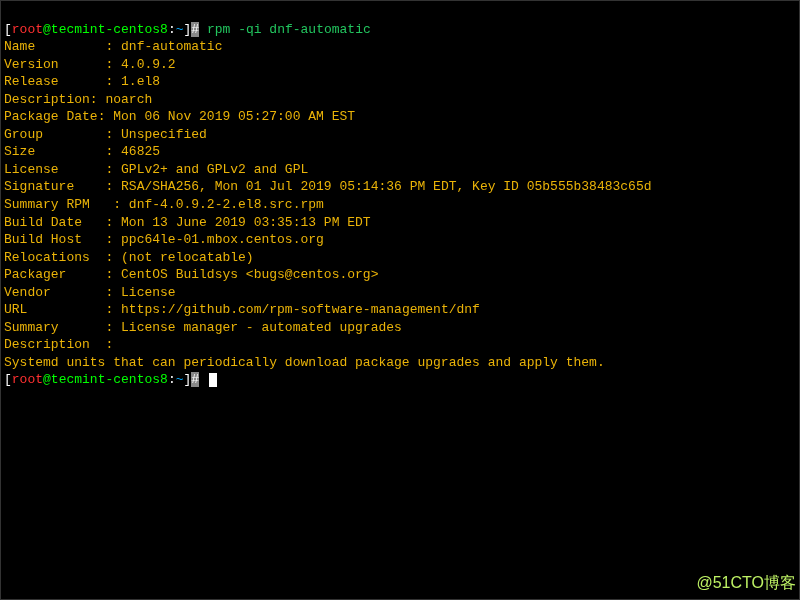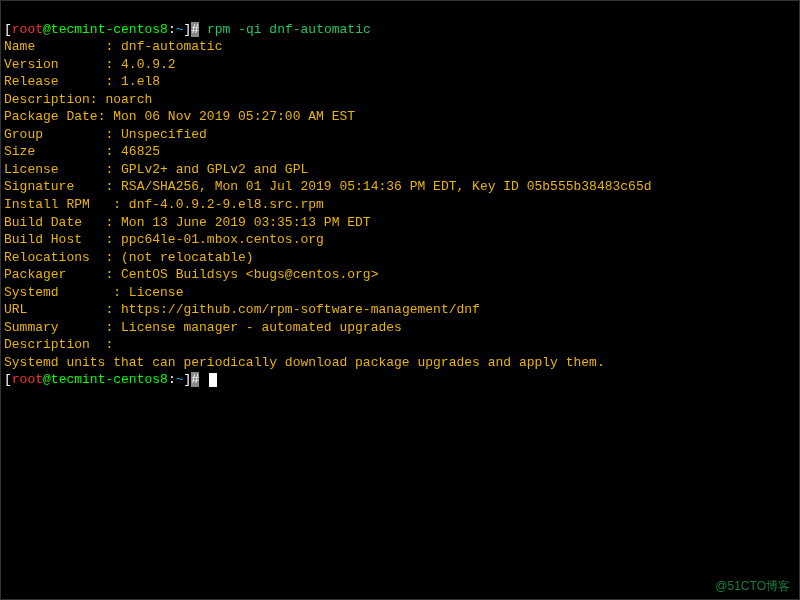--- a/index.html
+++ b/index.html
@@ -33,23 +33,23 @@
       display: inline-block;
       width: 8px;
       height: 14px;
       background: #fff;
       vertical-align: text-bottom;
       margin-left: 2px;
     }
     .watermark {
       position: absolute;
       bottom: 6px;
-      right: 10px;
-      color: #15803d;
-      font-size: 12px;
+      right: 4px;
+      color: #bef264;
+      font-size: 16px;
       font-family: sans-serif;
     }
     .border {
       position: absolute;
       top: 0;
       left: 0;
       right: 0;
       bottom: 0;
       border: 1px solid #333;
       pointer-events: none;
@@ -62,26 +62,26 @@
 <span class="bracket">[</span><span class="user">root</span><span class="host">@</span><span class="host">tecmint-centos8</span><span class="bracket">:</span><span class="path">~</span><span class="bracket">]</span><span class="prompt-hash">#</span><span class="cmd"> rpm -qi dnf-automatic</span>
 <span class="field-line"><span>Name        </span><span> : </span><span>dnf-automatic</span></span>
 <span class="field-line"><span>Version     </span><span> : </span><span>4.0.9.2</span></span>
 <span class="field-line"><span>Release     </span><span> : </span><span>1.el8</span></span>
 <span class="field-line"><span>Description</span><span>: </span><span>noarch</span></span>
 <span class="field-line"><span>Package Date</span><span>: </span><span>Mon 06 Nov 2019 05:27:00 AM EST</span></span>
 <span class="field-line"><span>Group       </span><span> : </span><span>Unspecified</span></span>
 <span class="field-line"><span>Size        </span><span> : </span><span>46825</span></span>
 <span class="field-line"><span>License     </span><span> : </span><span>GPLv2+ and GPLv2 and GPL</span></span>
 <span class="field-line"><span>Signature   </span><span> : </span><span>RSA/SHA256, Mon 01 Jul 2019 05:14:36 PM EDT, Key ID 05b555b38483c65d</span></span>
-<span class="field-line"><span>Install RPM  </span><span> : </span><span>dnf-4.0.9.2-9.el8.src.rpm</span></span>
+<span class="field-line"><span>Summary RPM  </span><span> : </span><span>dnf-4.0.9.2-2.el8.src.rpm</span></span>
 <span class="field-line"><span>Build Date  </span><span> : </span><span>Mon 13 June 2019 03:35:13 PM EDT</span></span>
 <span class="field-line"><span>Build Host  </span><span> : </span><span>ppc64le-01.mbox.centos.org</span></span>
 <span class="field-line"><span>Relocations </span><span> : </span><span>(not relocatable)</span></span>
 <span class="field-line"><span>Packager    </span><span> : </span><span>CentOS Buildsys &lt;bugs@centos.org&gt;</span></span>
-<span class="field-line"><span>Systemd      </span><span> : </span><span>License</span></span>
+<span class="field-line"><span>Vendor      </span><span> : </span><span>License</span></span>
 <span class="field-line"><span>URL         </span><span> : </span><span>https://github.com/rpm-software-management/dnf</span></span>
 <span class="field-line"><span>Summary     </span><span> : </span><span>License manager - automated upgrades</span></span>
 <span class="field-line"><span>Description </span><span> :</span><span></span></span>
 <span class="field-line">Systemd units that can periodically download package upgrades and apply them.</span>
 <span class="bracket">[</span><span class="user">root</span><span class="host">@</span><span class="host">tecmint-centos8</span><span class="bracket">:</span><span class="path">~</span><span class="bracket">]</span><span class="prompt-hash">#</span> <span class="cursor"></span>
 </div>
 
 <div class="watermark">@51CTO博客</div>
 <div class="border"></div>
 

